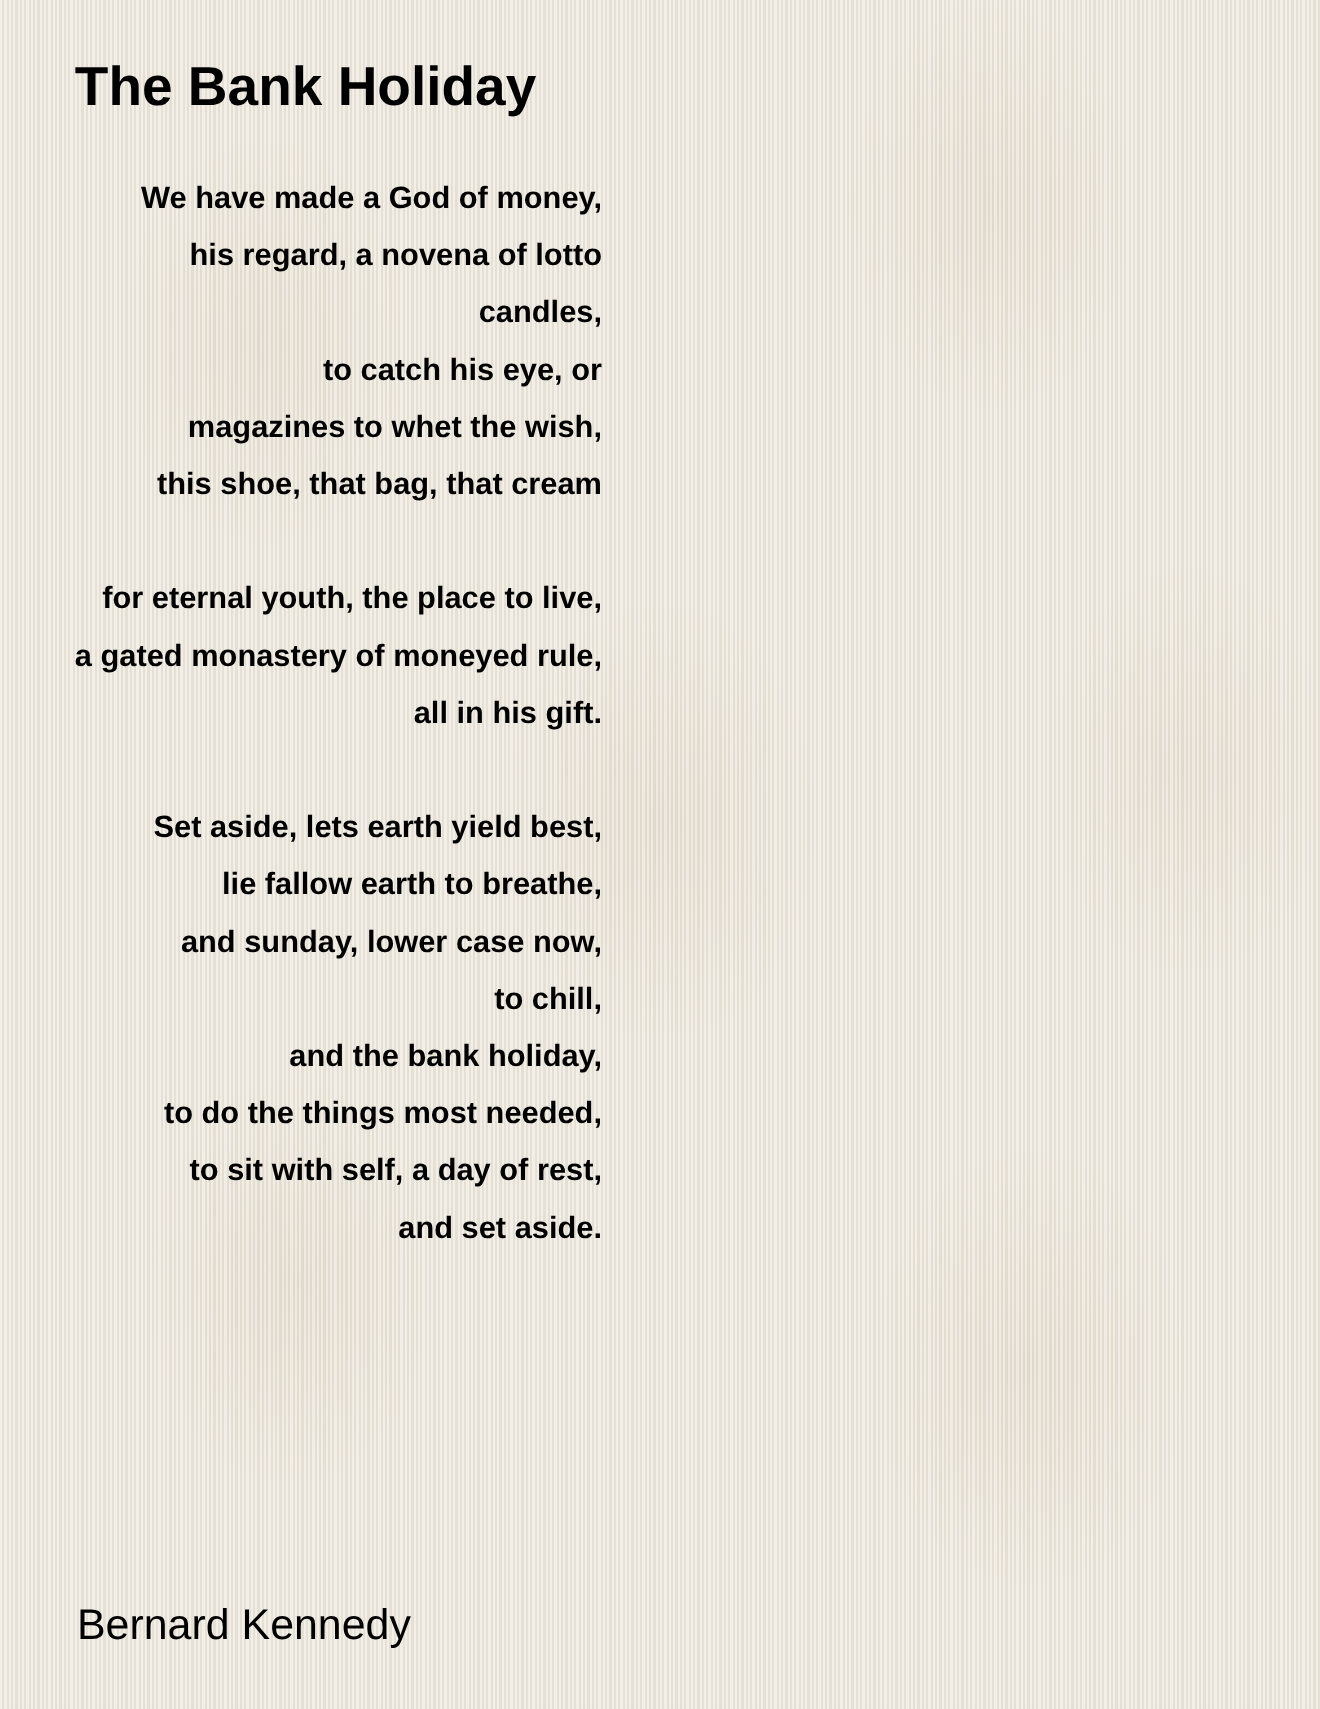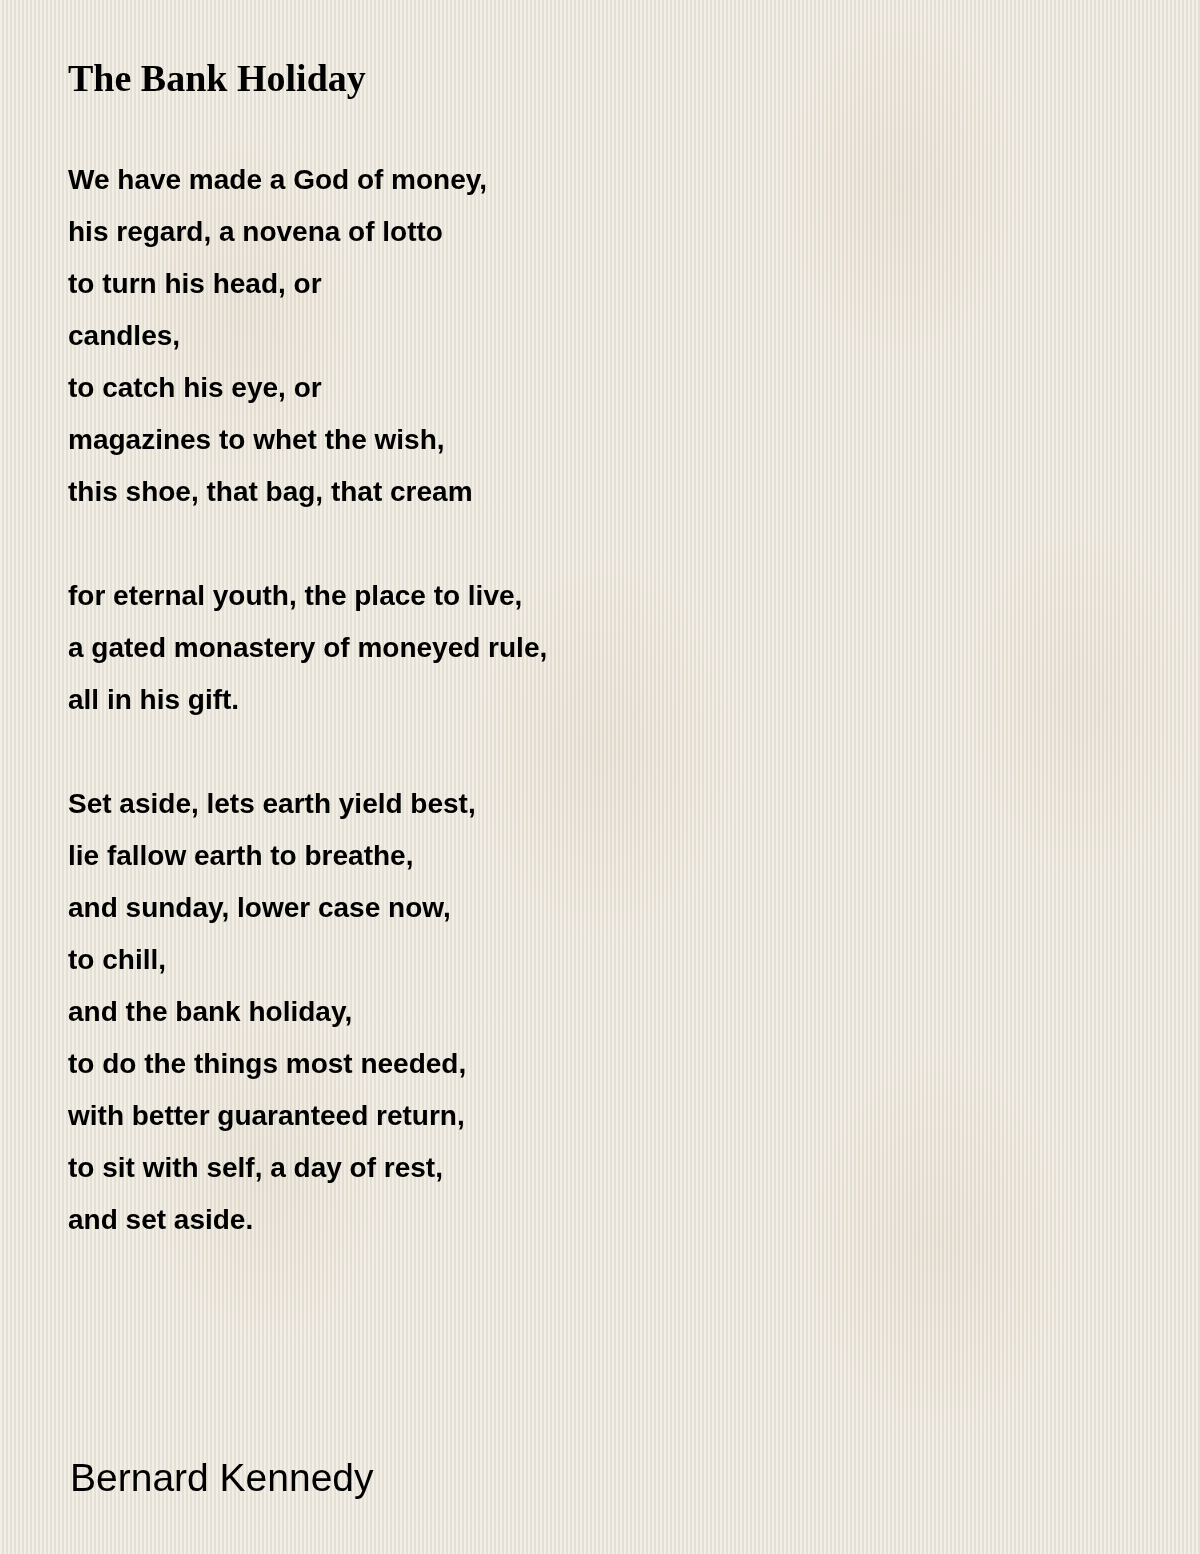--- a/index.html
+++ b/index.html
@@ -29,31 +29,31 @@
       position: absolute;
       left: 68px;
       top: 0;
       width: 1100px;
     }
     .title {
       position: absolute;
       top: 56px;
       left: 0;
       margin: 0;
-      font-size: 38px;
+      font-size: 50px;
       font-weight: bold;
       line-height: 44px;
       white-space: nowrap;
-      font-family: Liberation Serif, serif;
     }
     .poem {
       position: absolute;
       top: 154px;
       left: 0;
       margin: 0;
+      text-align: right;
     }
     .stanza {
       margin: 0 0 52px 0;
     }
     .line {
       display: block;
       font-size: 28px;
       font-weight: bold;
       line-height: 52px;
       height: 52px;
@@ -73,38 +73,36 @@
 </head>
 <body>
 
 <div class="page">
   <h1 class="title">The Bank Holiday</h1>
 
   <div class="poem">
     <div class="stanza">
       <span class="line">We have made a God of money,</span>
       <span class="line">his regard, a novena of lotto</span>
-      <span class="line">to turn his head, or</span>
       <span class="line">candles,</span>
       <span class="line">to catch his eye, or</span>
       <span class="line">magazines to whet the wish,</span>
       <span class="line">this shoe, that bag, that cream</span>
     </div>
     <div class="stanza">
       <span class="line">for eternal youth, the place to live,</span>
       <span class="line">a gated monastery of moneyed rule,</span>
       <span class="line">all in his gift.</span>
     </div>
     <div class="stanza">
       <span class="line">Set aside, lets earth yield best,</span>
       <span class="line">lie fallow earth to breathe,</span>
       <span class="line">and sunday, lower case now,</span>
       <span class="line">to chill,</span>
       <span class="line">and the bank holiday,</span>
       <span class="line">to do the things most needed,</span>
-      <span class="line">with better guaranteed return,</span>
       <span class="line">to sit with self, a day of rest,</span>
       <span class="line">and set aside.</span>
     </div>
   </div>
 
   <p class="author">Bernard Kennedy</p>
 </div>
 
 </body></html>

